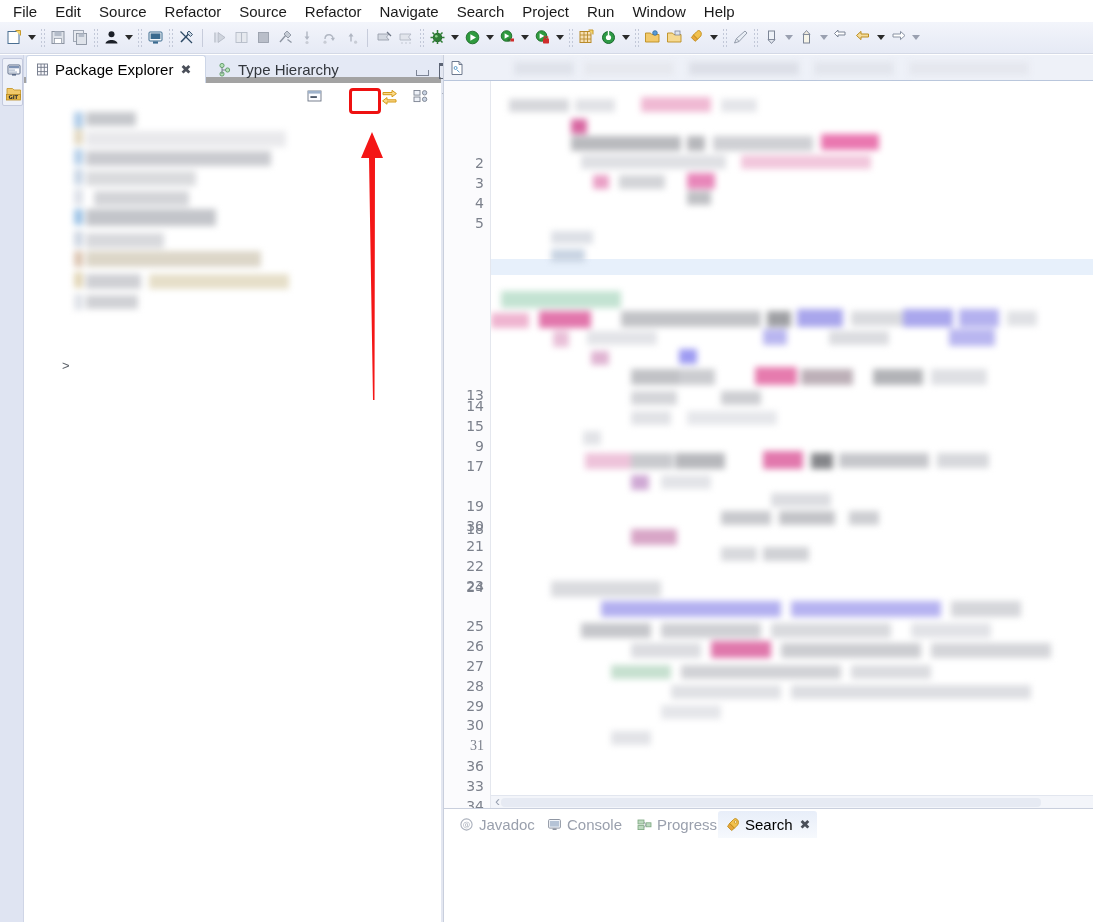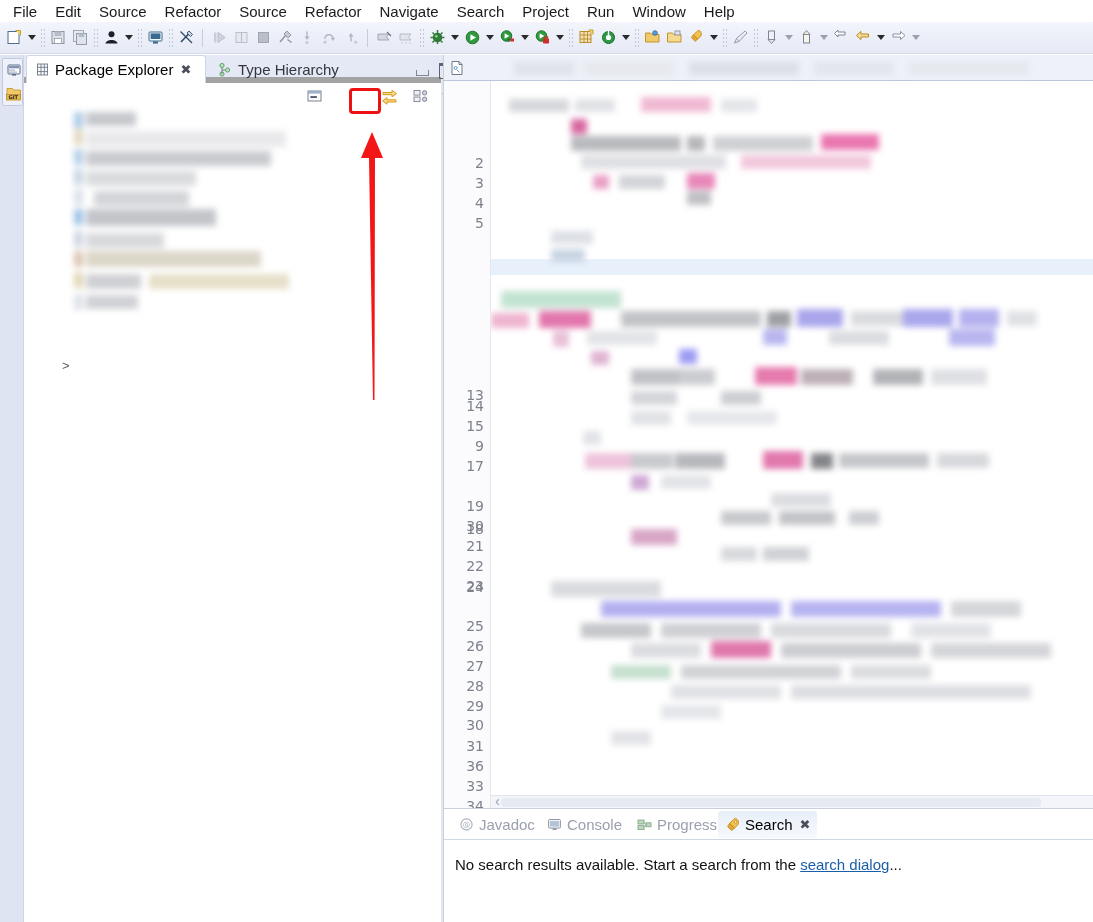--- a/index.html
+++ b/index.html
@@ -627,21 +627,21 @@
         <div class="lineno" style="top: 455px;">21</div>
         <div class="lineno" style="top: 475px;">22</div>
         <div class="lineno" style="top: 495px;">23</div>
         <div class="lineno" style="top: 496px;">24</div>
         <div class="lineno" style="top: 535px;">25</div>
         <div class="lineno" style="top: 555px;">26</div>
         <div class="lineno" style="top: 575px;">27</div>
         <div class="lineno" style="top: 595px;">28</div>
         <div class="lineno" style="top: 615px;">29</div>
         <div class="lineno" style="top: 634px;">30</div>
-        <div class="lineno" style="top: 655px;">31</div>
+        <div class="lineno" style="top: 655px; font-family: Liberation Serif, serif;">31</div>
         <div class="lineno" style="top: 675px;">36</div>
         <div class="lineno" style="top: 695px;">33</div>
         <div class="lineno" style="top: 715px;">34</div>
         <div class="lineno" style="top: 735px;">35</div>
       </div>
 
     <div class="ed-body">
       <div class="hl-line" style="top:178px;"></div>
 
       <div class="blur-wrap" style="left:0; top:0; width:603px; height:714px;">
@@ -778,20 +778,15 @@
             <path d="M10.8 1.6 C13.4 2.6 14 5 13 7.6 L9.4 11.2 L4.6 6.4 L8.2 2.8 C9 2 10 1.4 10.8 1.6 Z" fill="#f2c14e" stroke="#c08b16" stroke-width="0.9"></path>
             <path d="M4.6 6.4 L9.4 11.2 L6.6 13.5 L2.6 9.5 Z" fill="#e8a63a" stroke="#c08b16" stroke-width="0.9"></path>
             <circle cx="10.6" cy="5" r="1.3" fill="#fdf2cf" stroke="#c08b16" stroke-width="0.7"></circle>
           </svg>
         </span>
         <span>Search</span>
         <span class="tab-close">✖</span>
       </div>
     </div>
 
-    <div class="bp-body">
-      <div class="bp-msg">
-        <span>No search results available. Start a search from the </span><a class="bp-link" href="#">search dialog</a><span>...</span>
-      </div>
-    </div>
   </div>
 
 </div>
 
 </body></html>

